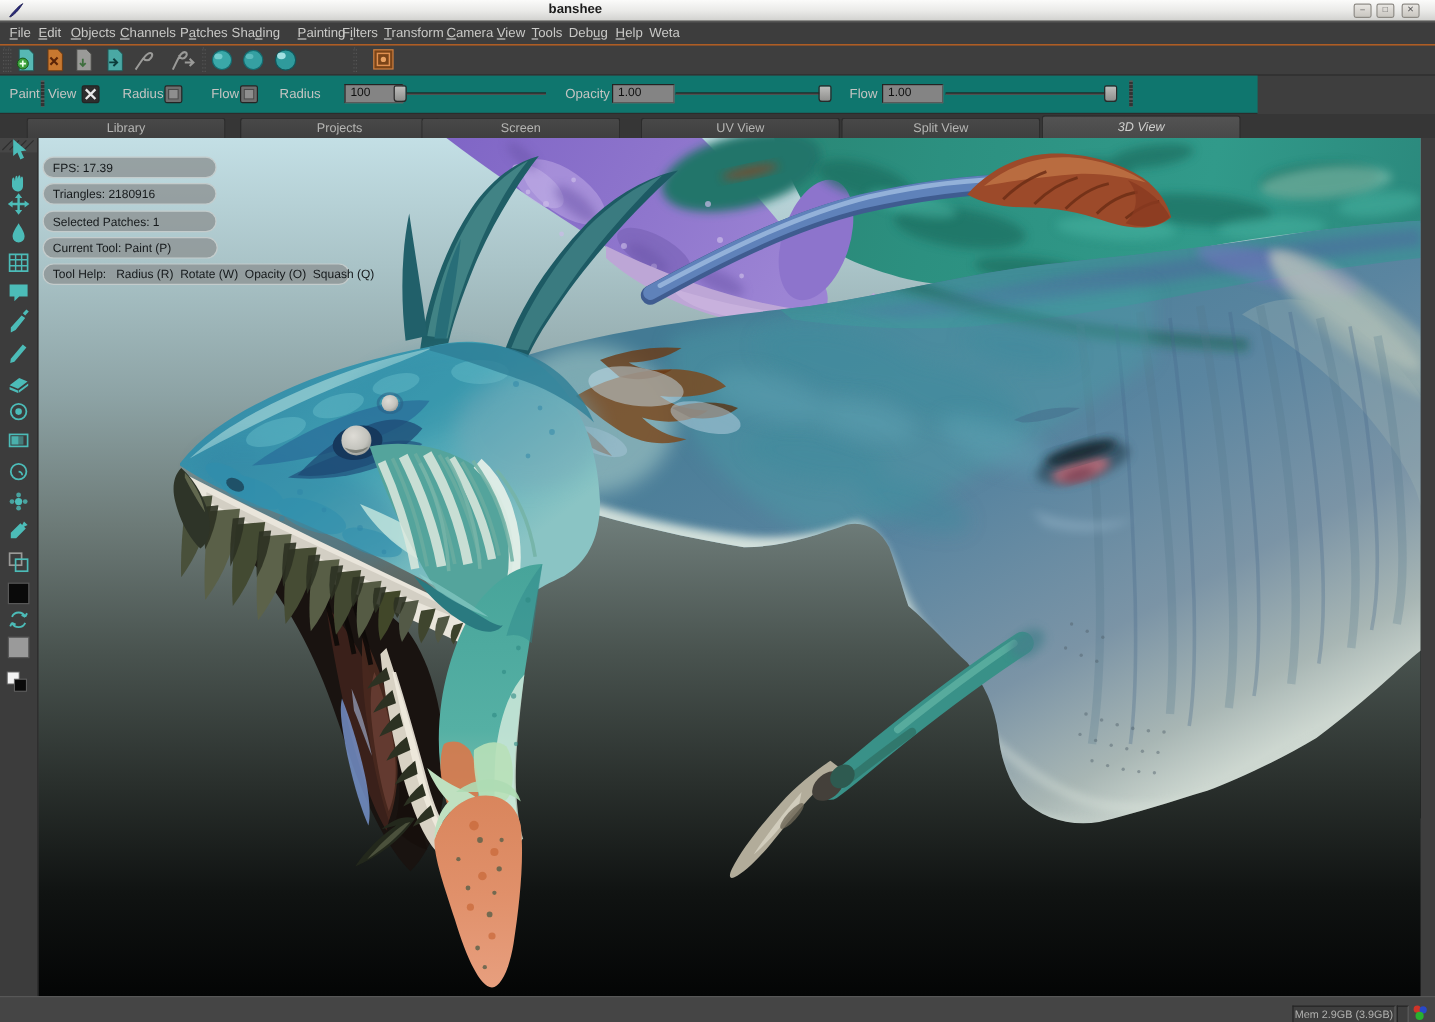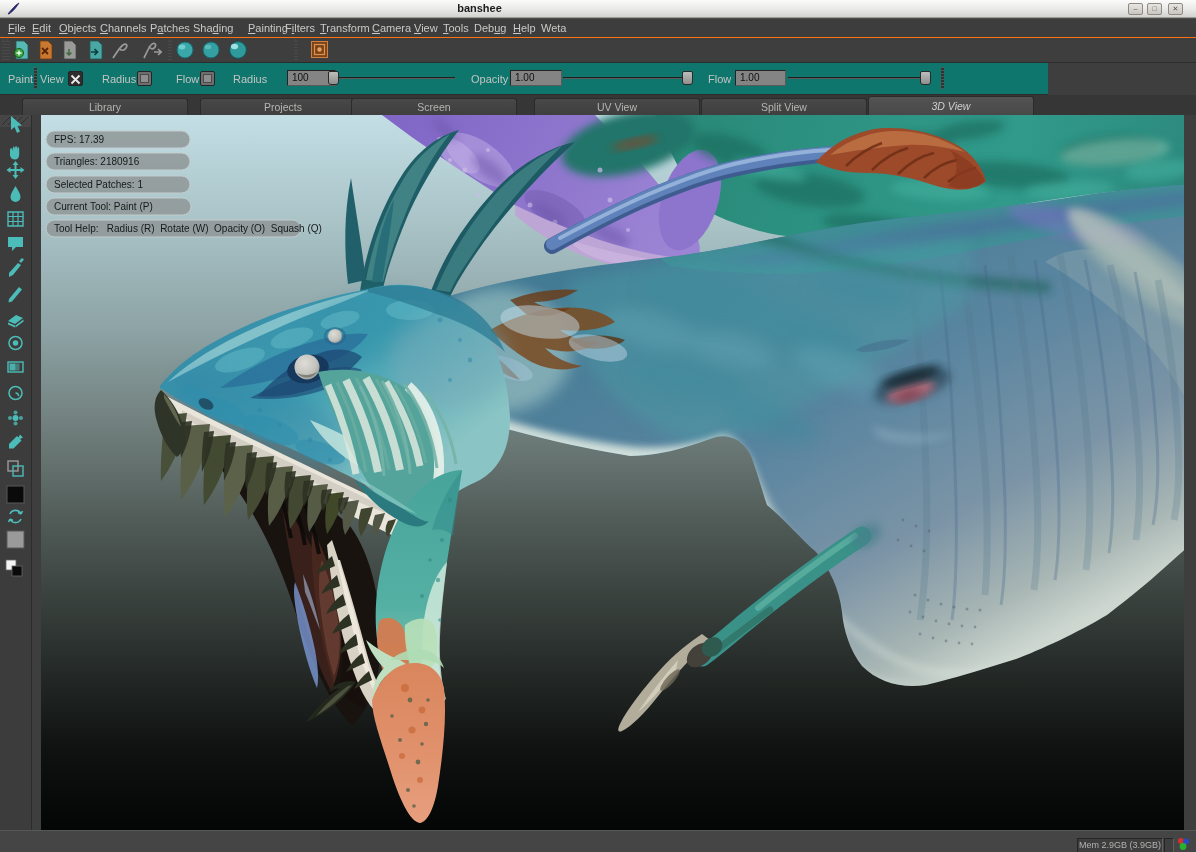--- a/index.html
+++ b/index.html
@@ -18,21 +18,21 @@
 .fld{position:absolute;top:7px;height:13px;background:#848484;border-top:1px solid #232323;border-left:1px solid #232323;border-bottom:1px solid #5a5a5a;border-right:1px solid #5a5a5a;font-size:10px;color:#101010;padding:1px 0 0 4px;}
 .trk{position:absolute;top:14px;height:1px;background:#1f1f1f;border-bottom:1px solid #5a5a5a;}
 .hdl{position:absolute;top:8px;width:9px;height:12px;background:linear-gradient(#bdbdbb,#8f8f8d);border:1px solid #2a2a2a;border-radius:2px 2px 3px 3px;}
 .vsep{position:absolute;top:4px;height:22px;width:3px;background:repeating-linear-gradient(#555 0 1px,#333 1px 3px);}
 #tabbar{position:absolute;left:0;top:95px;width:1196px;height:20px;background:#363636;}
 .tab{position:absolute;top:3px;height:16px;width:164px;background:linear-gradient(#484848,#3f3f3f);border:1px solid #2b2b2b;border-bottom:none;border-radius:3px 3px 0 0;font-size:10.5px;color:#b5b5b3;text-align:center;line-height:16px;}
 .tab.active{background:linear-gradient(#535353,#484848);top:1px;height:19px;line-height:18px;color:#cfcfcd;font-style:italic;}
 #sidebar{position:absolute;left:0;top:115px;width:31px;height:715px;background:#3c3c3c;border-right:1px solid #2c2c2c;}
 #statusbar{position:absolute;left:0;top:830px;width:1196px;height:22px;background:#454545;border-top:1px solid #575757;}
 #membox{position:absolute;left:1077px;top:7px;width:84px;height:13px;background:#3e3e3e;border-top:1px solid #252525;border-left:1px solid #252525;border-bottom:1px solid #5e5e5e;border-right:1px solid #5e5e5e;font-size:9px;color:#b2b2b0;text-align:center;line-height:13px;}
-#viewport{position:absolute;left:41px;top:115px;width:1153px;height:567px;background:#000;}
+#viewport{position:absolute;left:31px;top:115px;width:1153px;height:567px;background:#000;}
 #rightedge{position:absolute;left:1184px;top:115px;width:12px;height:715px;background:#3e3e3e;}
 </style>
 </head>
 <body>
 <div id="titlebar">
  <svg id="appicon" viewBox="0 0 14 13">
       <path d="M1,12 C3,9 6,6 9,3 L12,1 L10,4 C8,7 5,10 2,12 Z" fill="#2a2a7a" stroke="#14144a" stroke-width="0.6"></path>
     </svg>
  <div id="title">banshee</div>
  <div class="wbtn" style="left:1128px;">–</div>

